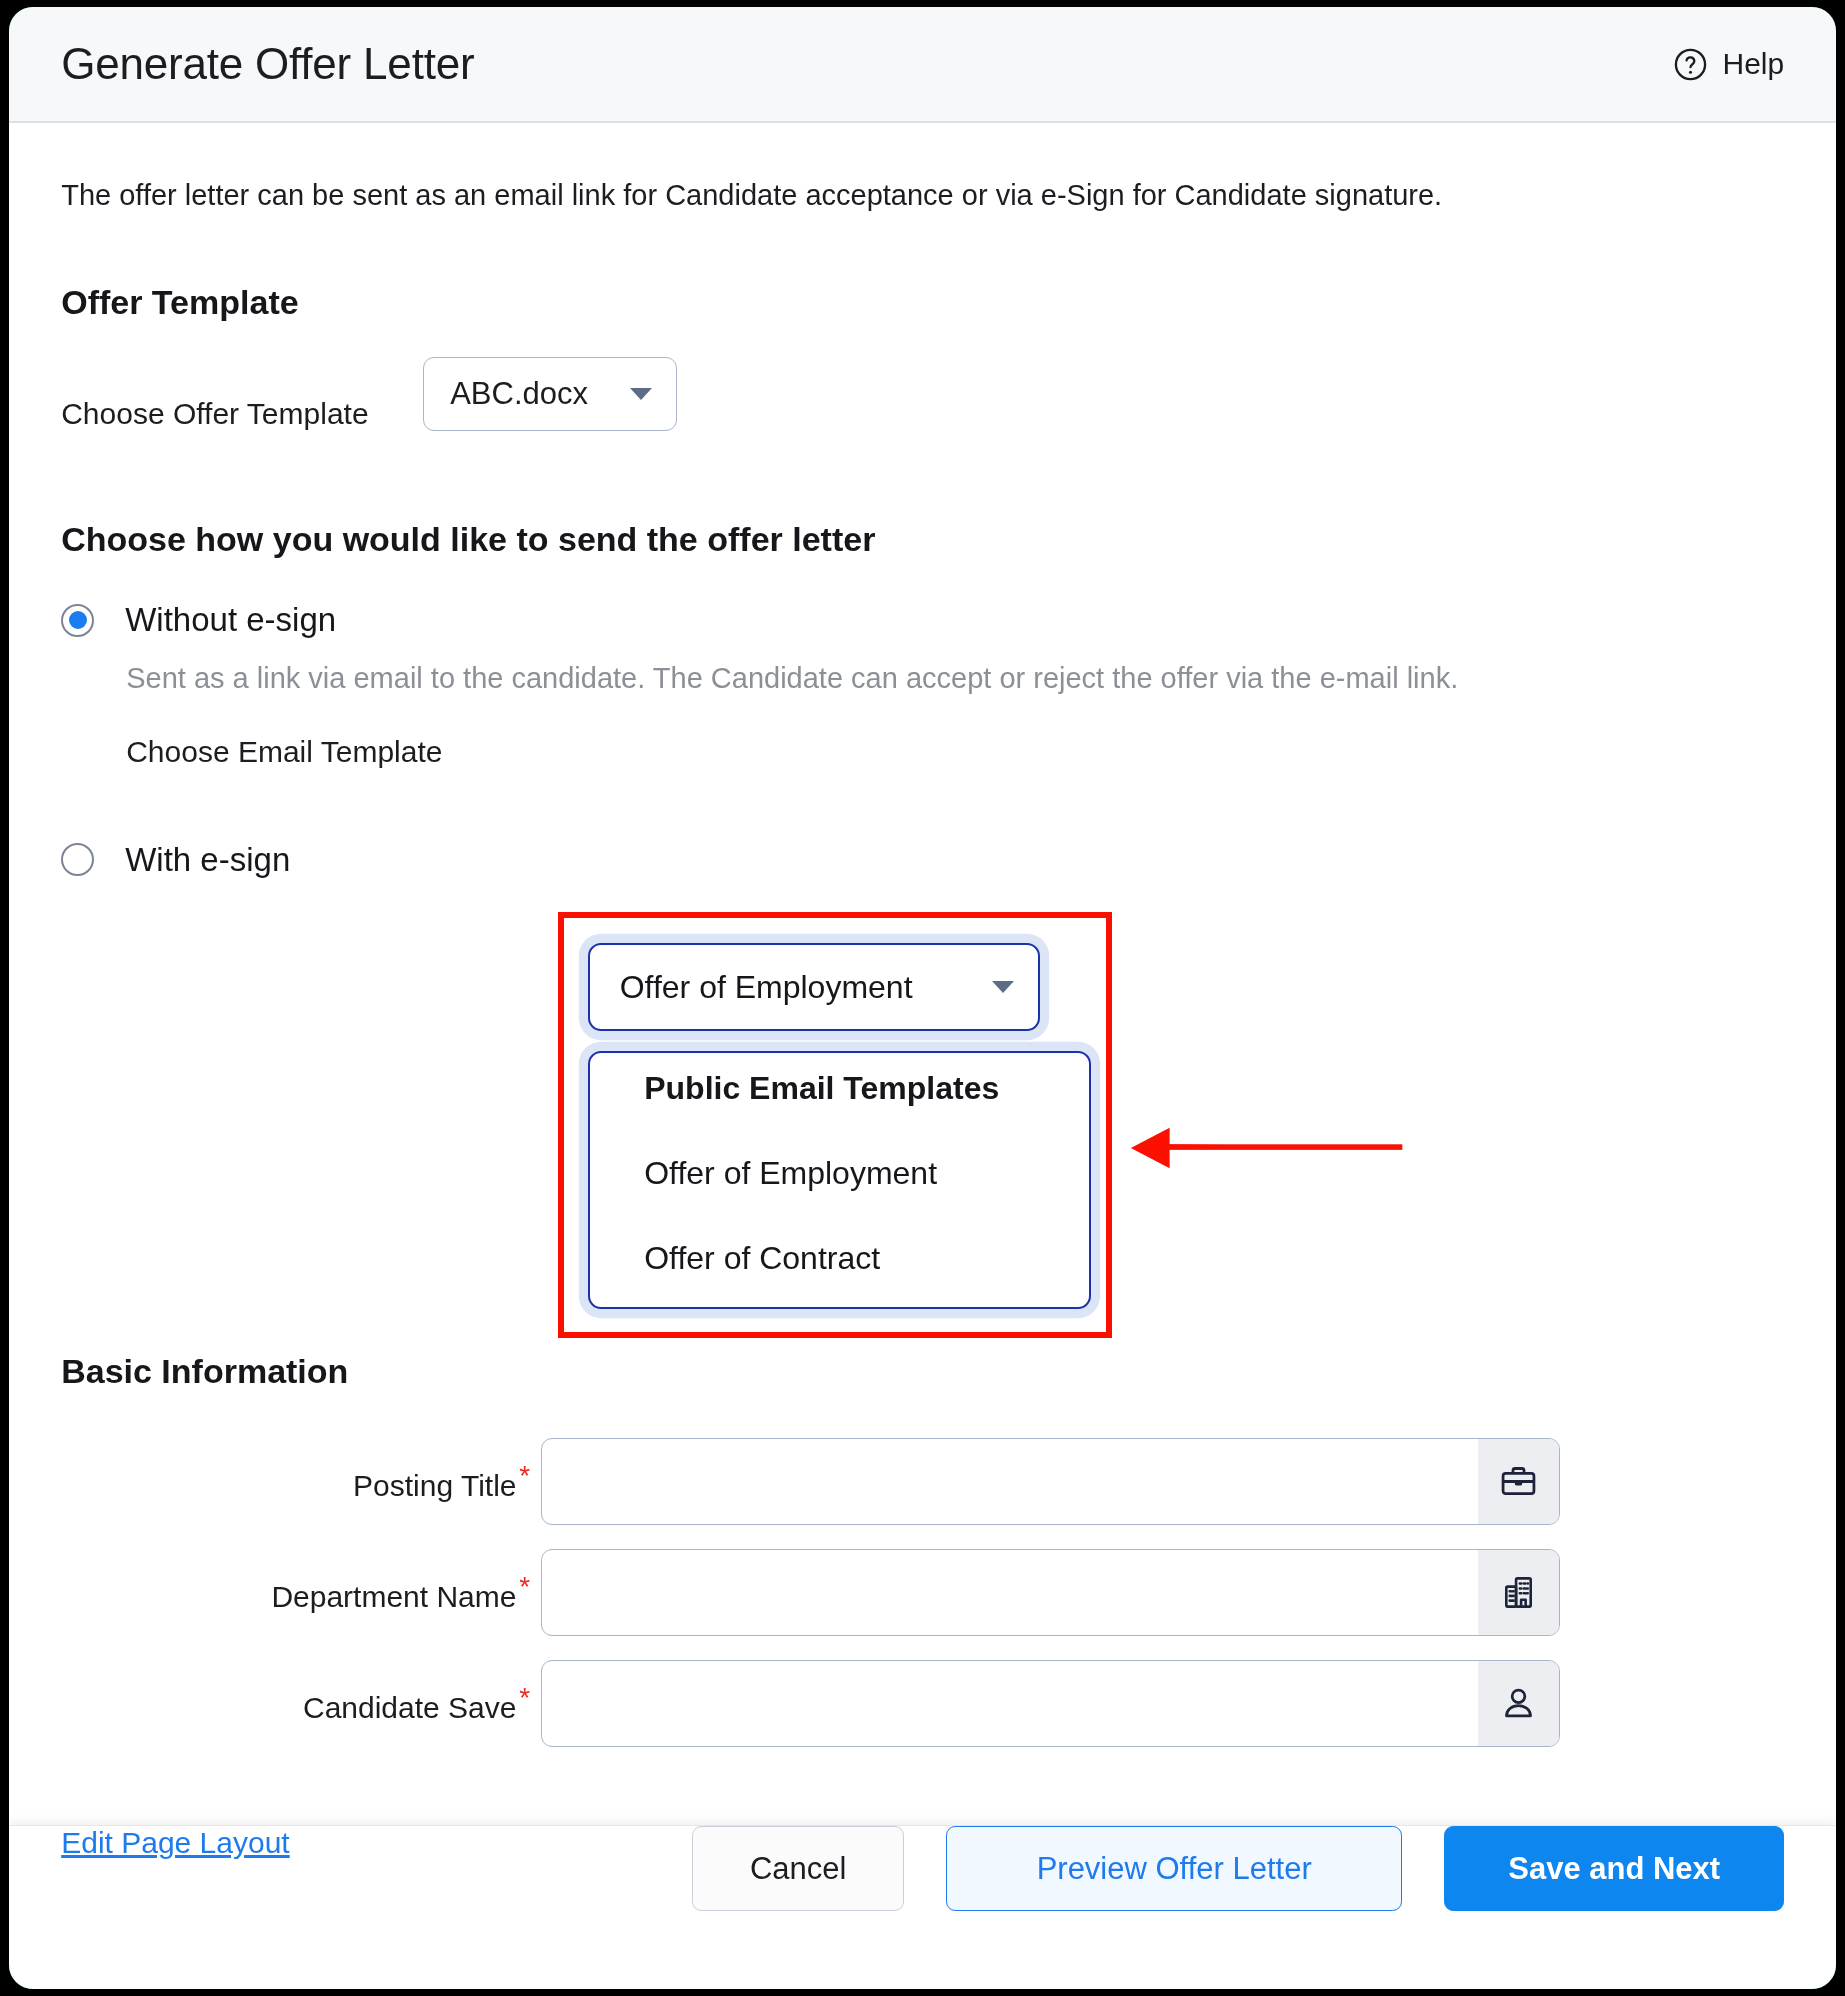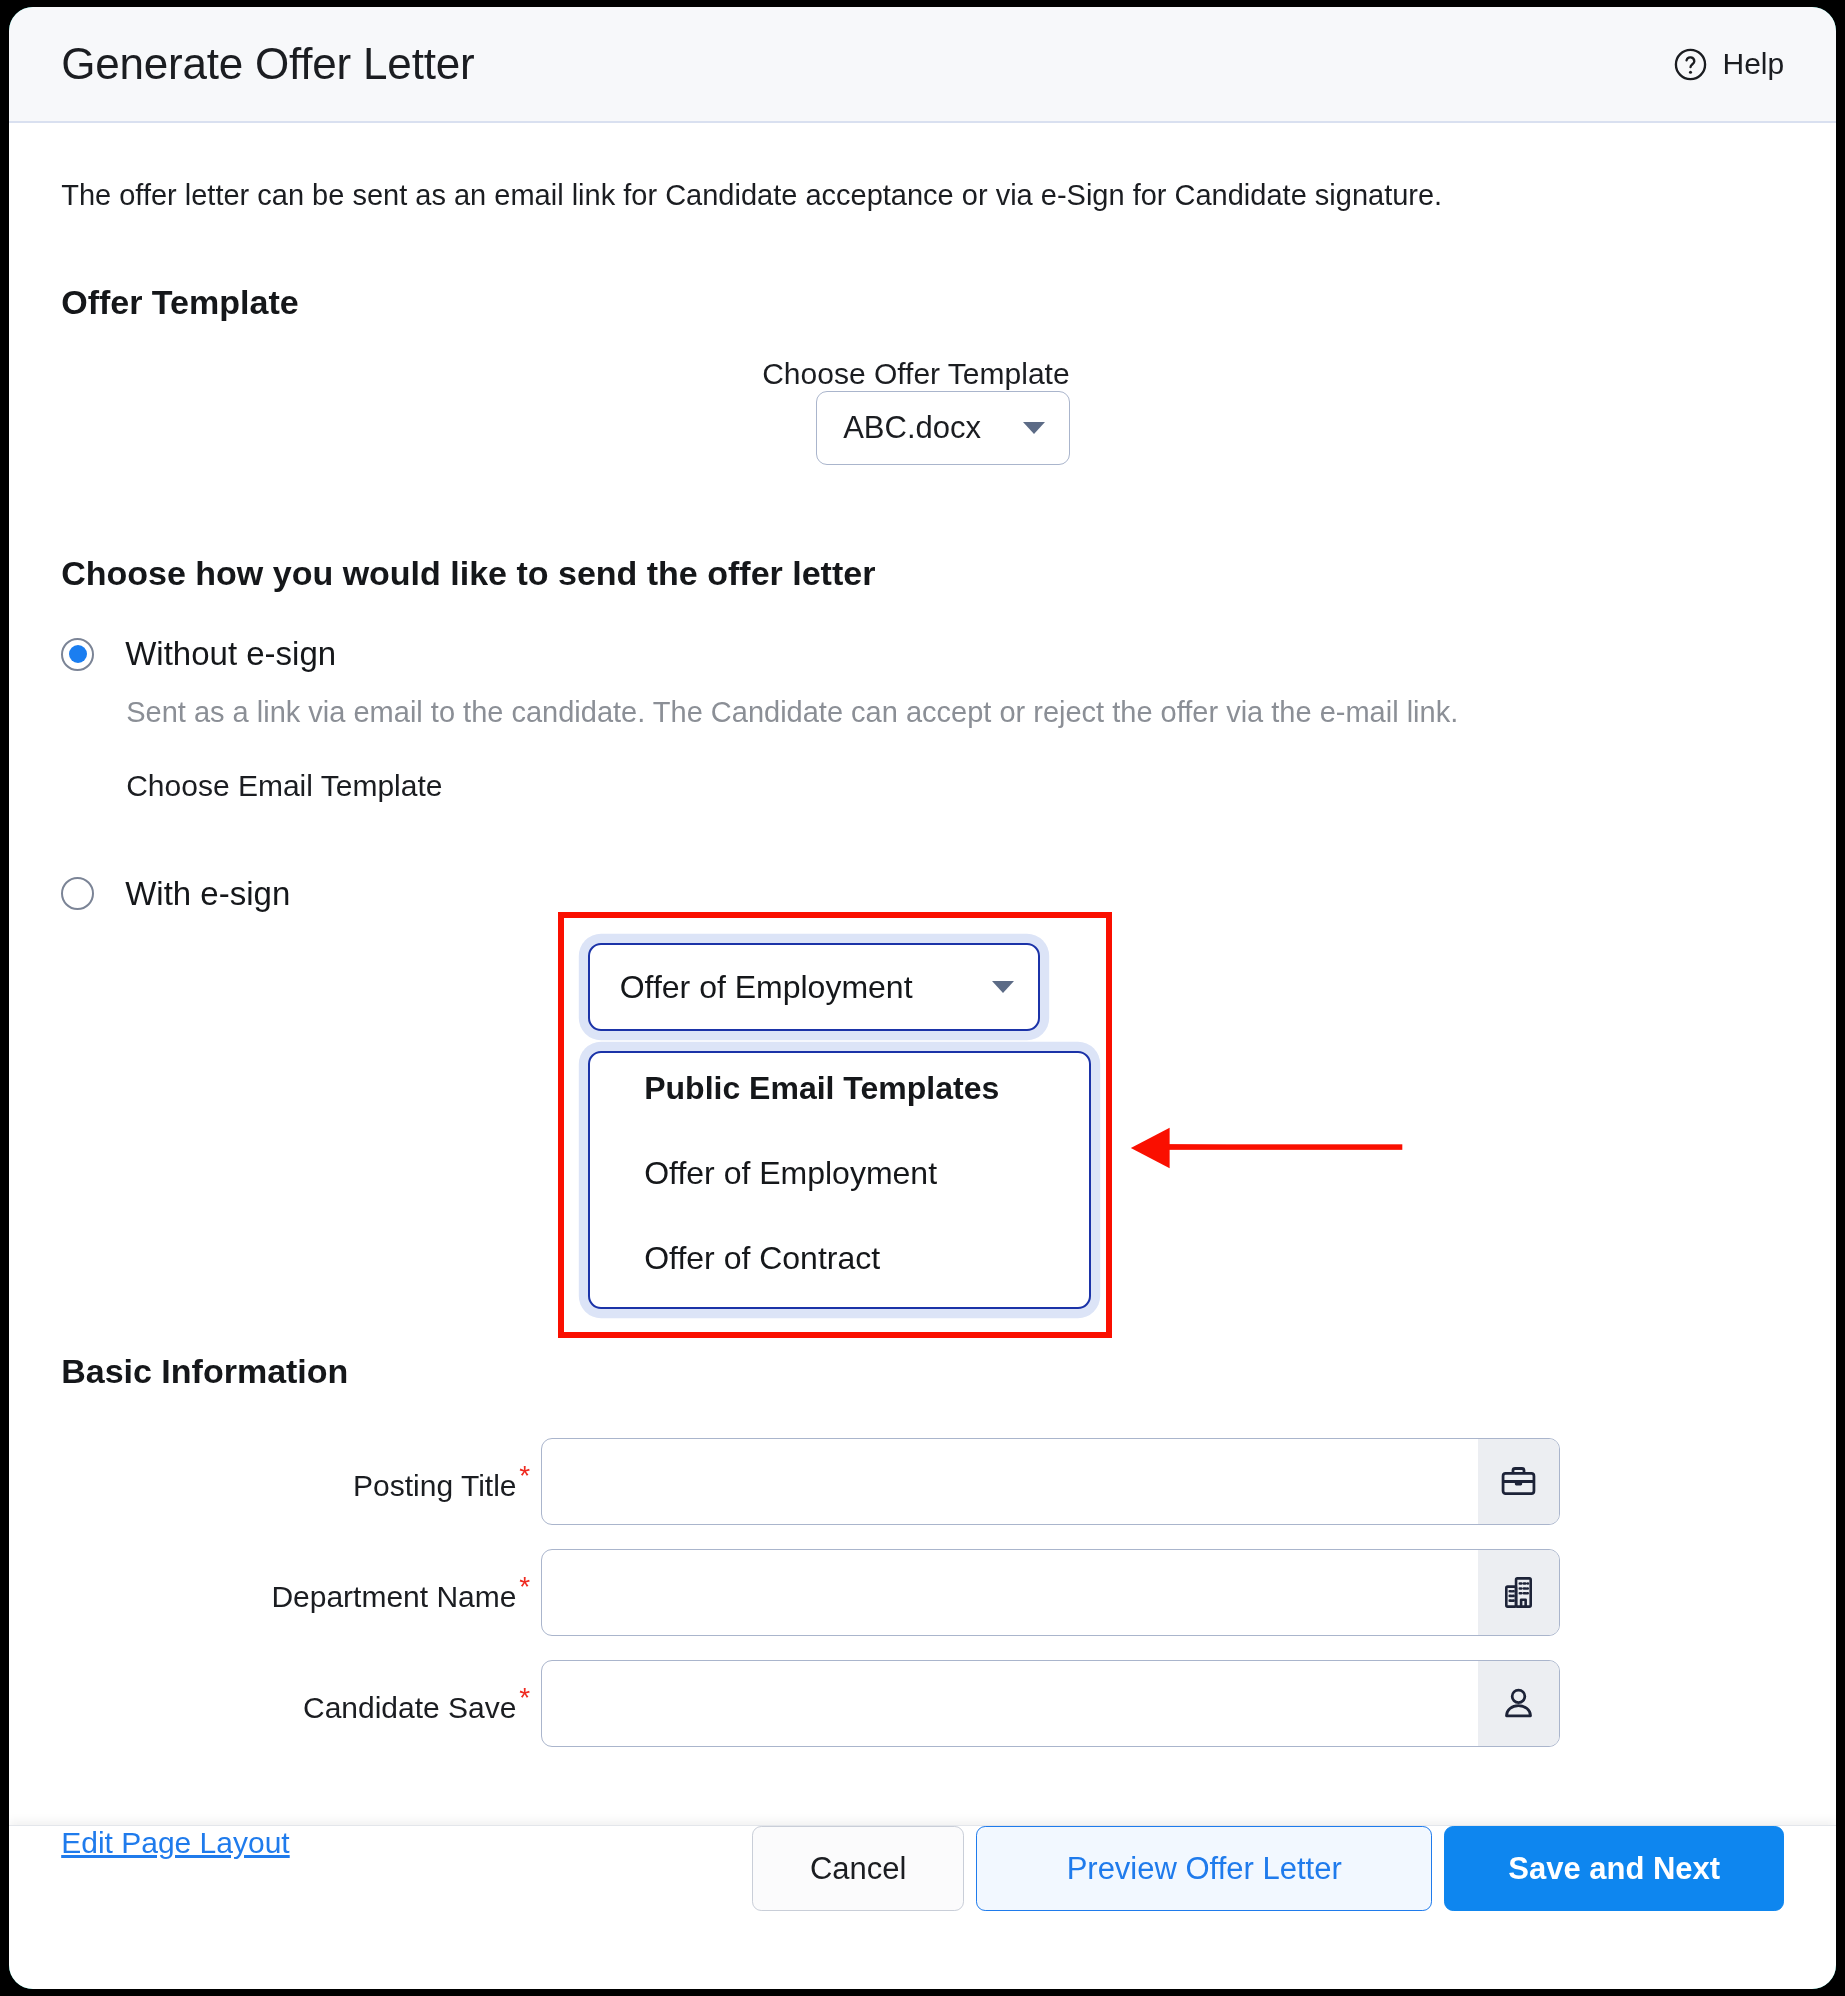--- a/index.html
+++ b/index.html
@@ -83,23 +83,22 @@
   .section-title.send-how      { margin-top: 89px; }
   .section-title.basic-info    {
     position: absolute;
     left: 52px;
     top: 1229px;
   }
 
   
   .tpl-row {
     display: flex;
-    align-items: center;
+    align-items: flex-end;
     margin-top: 35px;
-    flex-direction: column;
   }
   .tpl-label {
     font-size: 30px;
     color: #1b1d21;
     width: 321px;
   }
   .tpl-select {
     margin-left: 41px;
     min-width: 254px;
     height: 74px;
@@ -307,21 +306,21 @@
   .edit-link {
     font-size: 30px;
     color: #1f7bec;
     text-decoration: underline;
     cursor: pointer;
   }
   .btn-group {
     margin-left: auto;
     display: flex;
     align-items: center;
-    gap: 12px;
+    gap: 42px;
   }
   .btn {
     height: 85px;
     border-radius: 9.2px;
     font-size: 31px;
     display: flex;
     align-items: center;
     justify-content: center;
     cursor: pointer;
     white-space: nowrap;

